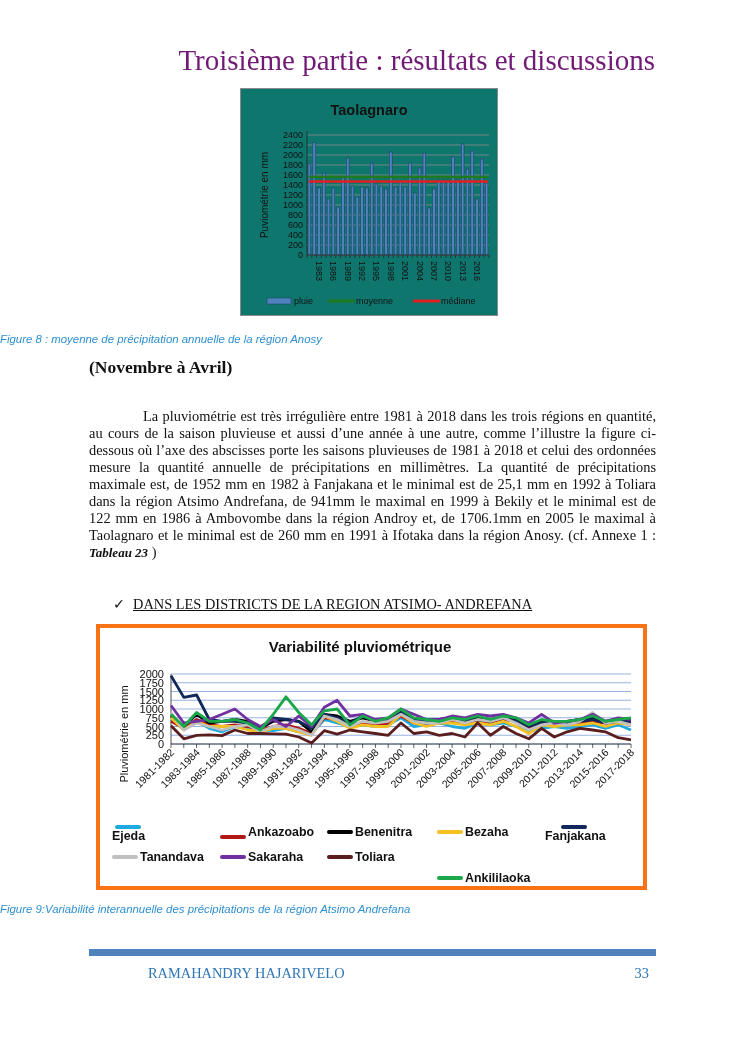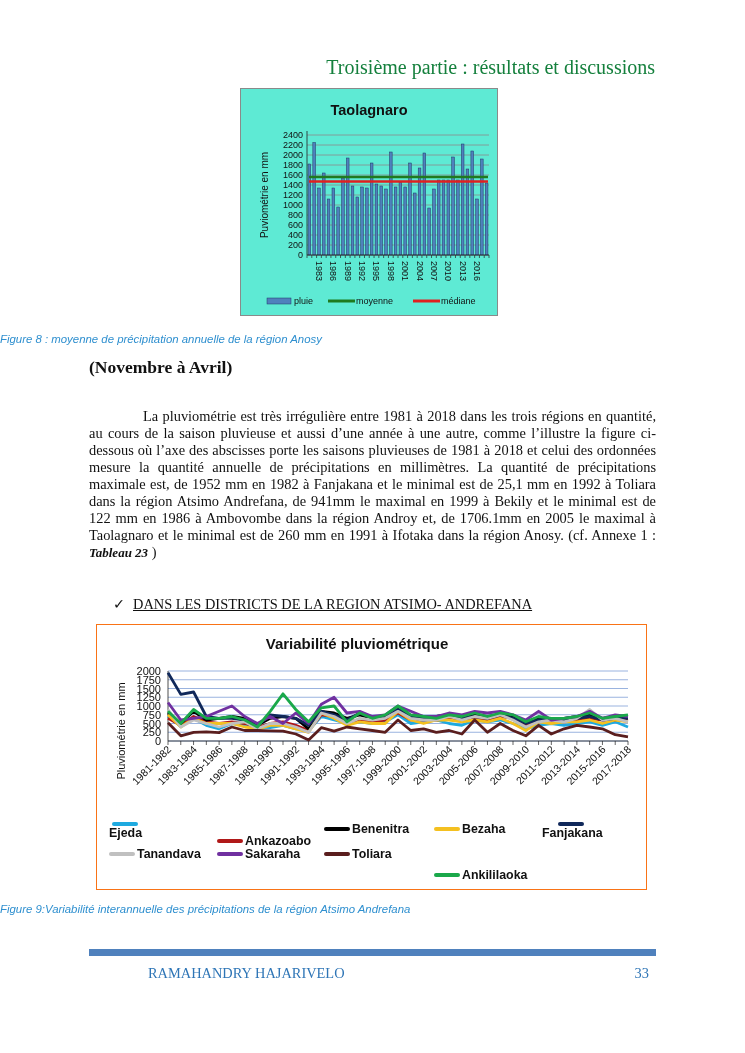--- a/index.html
+++ b/index.html
@@ -1,29 +1,29 @@
 <!DOCTYPE html>
 <html><head>
 <meta charset="utf-8">
 <style>
   html, body { margin: 0; padding: 0; background: #ffffff; }
   body { width: 745px; height: 1053px; position: relative; overflow: hidden; font-family: "Liberation Serif", serif; color: #111; }
-  .header-title { position: absolute; left: 0; right: 90px; top: 56px; text-align: right; font-size: 20px; color: #15803d; font-family: "Liberation Serif", serif; }
-  .fig1 { position: absolute; left: 240px; top: 88px; width: 258px; height: 228px; border: 1px solid #8a8a8a; box-sizing: border-box; background: #5eead4; }
+  .header-title { position: absolute; left: 0; right: 90px; top: 44px; text-align: right; font-size: 29px; color: #701a75; font-family: "Liberation Serif", serif; }
+  .fig1 { position: absolute; left: 240px; top: 88px; width: 258px; height: 228px; border: 1px solid #8a8a8a; box-sizing: border-box; background: #0f766e; }
   .fig1 svg, .fig2 svg { display: block; }
   .caption { position: absolute; left: 0; width: 745px; font-family: "Liberation Sans", sans-serif; font-style: italic; font-size: 11.4px; color: #2e8fcf; }
   .h2 { position: absolute; left: 89px; width: 567px; top: 356px; font-weight: bold; font-size: 17.5px; line-height: 23px; text-align: justify; text-align-last: left; }
   .h2 .l1 { display: block; text-align: justify; text-align-last: justify; padding-left: 17px; }
   .para { position: absolute; left: 89px; width: 567px; top: 408px; font-size: 14.4px; line-height: 17px; text-align: justify; }
   .para .indent { display: inline-block; width: 54px; }
   .para b { font-style: italic; font-size: 13px; }
   .check { position: absolute; left: 113px; top: 596px; font-size: 14.4px; }
   .check .mark { display: inline-block; width: 20px; }
   .check .txt { text-decoration: underline; }
-  .fig2 { position: absolute; left: 96px; top: 624px; width: 551px; height: 266px; border: 1px solid #f97316; box-sizing: border-box; background: #fff; }
+  .fig2 { position: absolute; left: 96px; top: 624px; width: 551px; height: 266px; border: 4px solid #f97316; box-sizing: border-box; background: #fff; }
   .legend { position: absolute; left: 12px; top: 197px; width: 530px; font-family: "Liberation Sans", sans-serif; font-weight: bold; font-size: 12.4px; }
   .leg-item { position: absolute; display: flex; align-items: center; }
   .leg-swatch { width: 26px; height: 4px; border-radius: 2px; margin-right: 2px; }
   .footer-bar { position: absolute; left: 89px; top: 949px; width: 567px; height: 7px; background: #4f81bd; }
   .footer-name { position: absolute; left: 148px; top: 965px; font-size: 14.4px; color: #2e75b6; }
   .footer-page { position: absolute; right: 96px; top: 965px; font-size: 14.4px; color: #2e75b6; }
 </style>
 </head>
 <body>
 
@@ -263,21 +263,21 @@
         <text x="0" y="0" transform="translate(458.33333333333337 125) rotate(-45)" text-anchor="end" font-family="Liberation Sans, sans-serif" font-size="10.5" fill="#111">2011-2012</text>
         <text x="0" y="0" transform="translate(483.8888888888889 125) rotate(-45)" text-anchor="end" font-family="Liberation Sans, sans-serif" font-size="10.5" fill="#111">2013-2014</text>
         <text x="0" y="0" transform="translate(509.44444444444446 125) rotate(-45)" text-anchor="end" font-family="Liberation Sans, sans-serif" font-size="10.5" fill="#111">2015-2016</text>
         <text x="0" y="0" transform="translate(535 125) rotate(-45)" text-anchor="end" font-family="Liberation Sans, sans-serif" font-size="10.5" fill="#111">2017-2018</text>
       </svg>
     <div class="legend" id="legend2">
         <div class="leg-item" style="left: 0px; top: 0px; flex-direction: column;">
           <span class="leg-swatch" style="background: rgb(30, 170, 224);"></span>
           <span>Ejeda</span>
         </div>
-        <div class="leg-item" style="left: 108px; top: 12px;">
+        <div class="leg-item" style="left: 108px; top: 0px; align-items: flex-end;">
           <span class="leg-swatch" style="background: rgb(176, 24, 24);"></span>
           <span>Ankazoabo</span>
         </div>
         <div class="leg-item" style="left: 215px; top: 0px;">
           <span class="leg-swatch" style="background: rgb(0, 0, 0);"></span>
           <span>Benenitra</span>
         </div>
         <div class="leg-item" style="left: 325px; top: 0px;">
           <span class="leg-swatch" style="background: rgb(244, 192, 32);"></span>
           <span>Bezaha</span>

